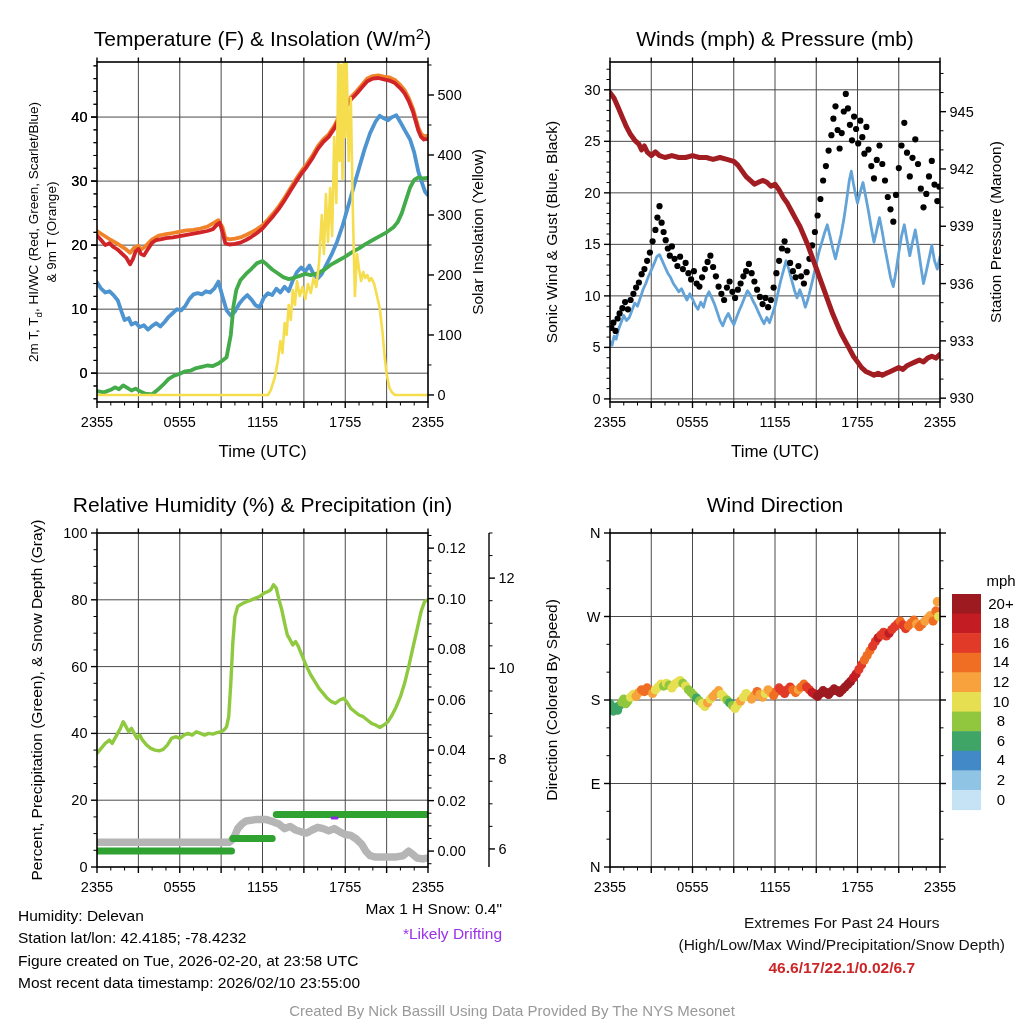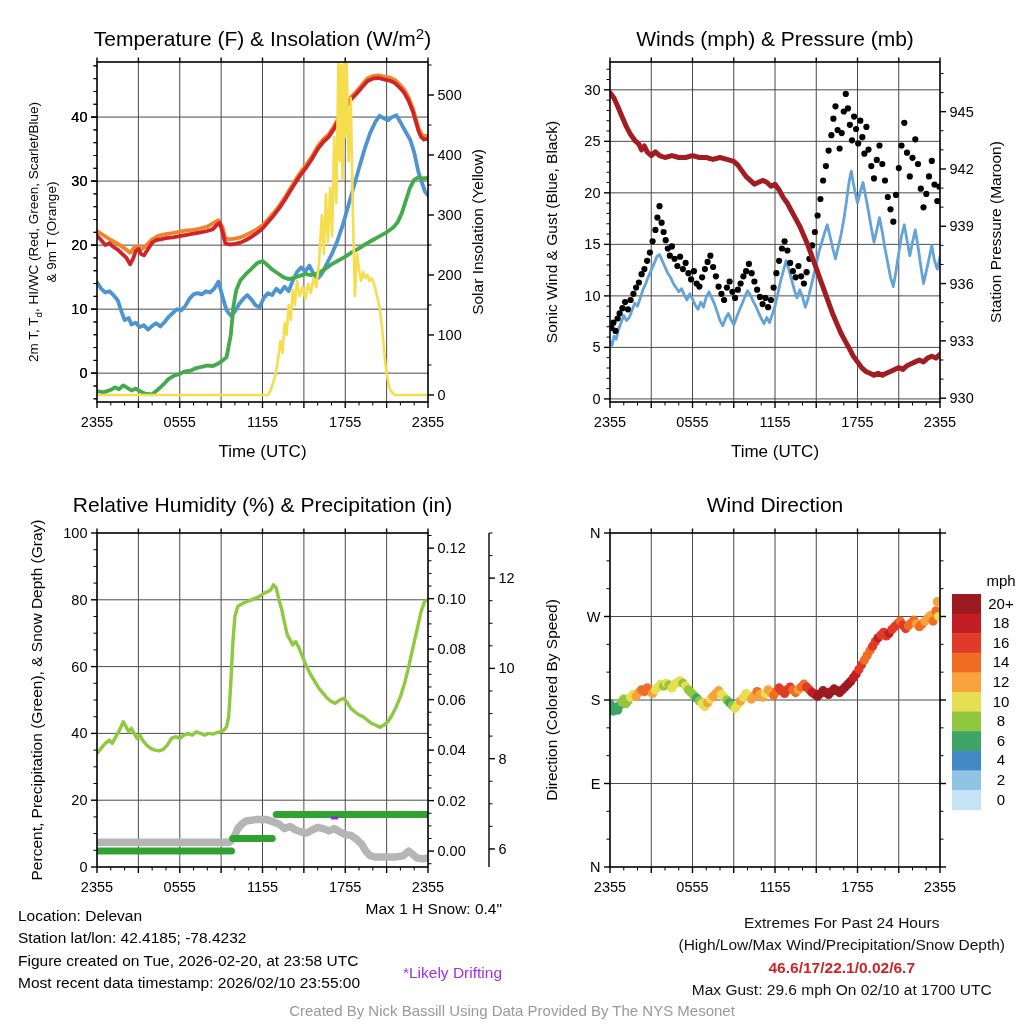--- a/index.html
+++ b/index.html
@@ -1,21 +1,21 @@
 <!DOCTYPE html>
 <html><head>
 <meta charset="utf-8">
 <style>
   html,body{margin:0;padding:0;background:#fff;}
   .canvas{position:relative;width:1024px;height:1024px;background:#fff;overflow:hidden;
           font-family:"Liberation Sans", sans-serif;}
   svg text{font-family:"Liberation Sans", sans-serif;fill:#000;}
   .station-info{position:absolute;left:18px;top:905px;font-size:15.5px;line-height:22.3px;color:#000;}
   .right-notes{position:absolute;left:200px;width:302px;text-align:right;top:896px;font-size:15.5px;line-height:25px;}
-  .drift{color:#9b30e8;margin-top:39px;}
+  .drift{color:#9b30e8;}
   .extremes{position:absolute;right:19px;top:912px;text-align:center;font-size:15.5px;line-height:22.3px;color:#111;}
   .extremes .vals{color:#cc2527;font-weight:bold;}
   .credit{position:absolute;left:0;width:100%;text-align:center;top:1002px;font-size:15px;color:#999;}
 </style>
 </head>
 <body>
 
 <div class="canvas">
   <svg id="charts" width="1024" height="1024">
       <g>
@@ -812,32 +812,31 @@
           <text x="1001" y="765.3" text-anchor="middle" font-size="15">4</text>
           <rect x="952" y="770.4" width="29" height="20.1" fill="#90c4e4"></rect>
           <text x="1001" y="784.9" text-anchor="middle" font-size="15">2</text>
           <rect x="952" y="790" width="29" height="20.1" fill="#c6e3f5"></rect>
           <text x="1001" y="804.5" text-anchor="middle" font-size="15">0</text>
         </g>
       </g>
     </svg>
 
   <div class="station-info">
-    <div>Location: Delevan</div>
+    <div>Humidity: Delevan</div>
     <div>Station lat/lon: 42.4185; -78.4232</div>
     <div>Figure created on Tue, 2026-02-20, at 23:58 UTC</div>
     <div>Most recent data timestamp: 2026/02/10 23:55:00</div>
   </div>
 
   <div class="right-notes">
     <div>Max 1 H Snow: 0.4"</div>
     <div class="drift">*Likely Drifting</div>
   </div>
 
   <div class="extremes">
     <div>Extremes For Past 24 Hours</div>
     <div>(High/Low/Max Wind/Precipitation/Snow Depth)</div>
     <div class="vals">46.6/17/22.1/0.02/6.7</div>
-    <div>Max Gust: 29.6 mph On 02/10 at 1700 UTC</div>
   </div>
 
   <div class="credit">Created By Nick Bassill Using Data Provided By The NYS Mesonet</div>
 </div>
 
 </body></html>

